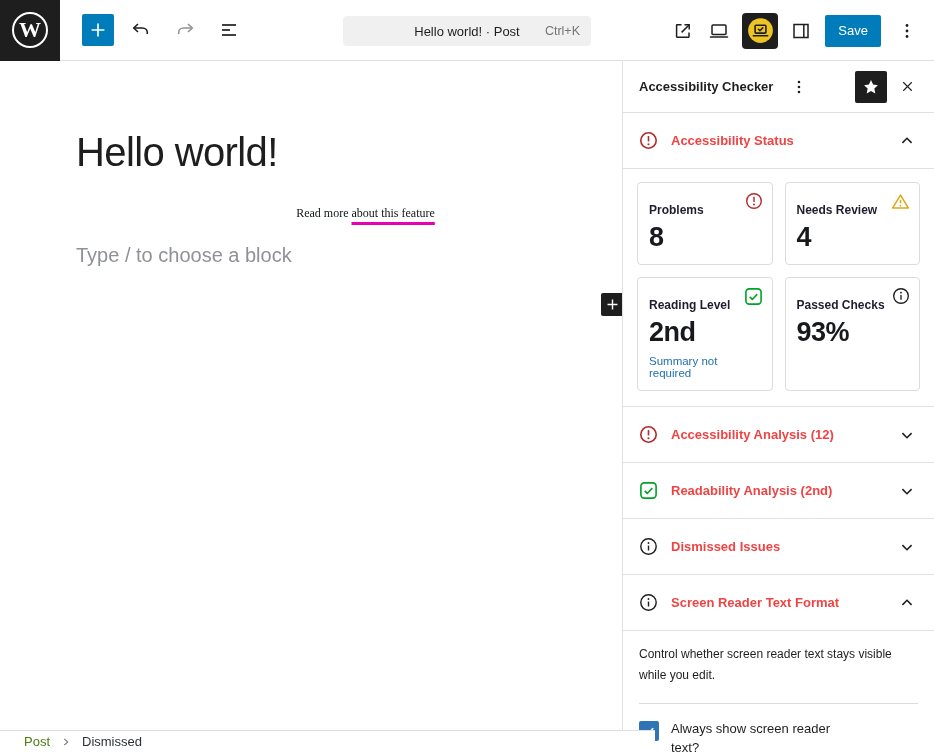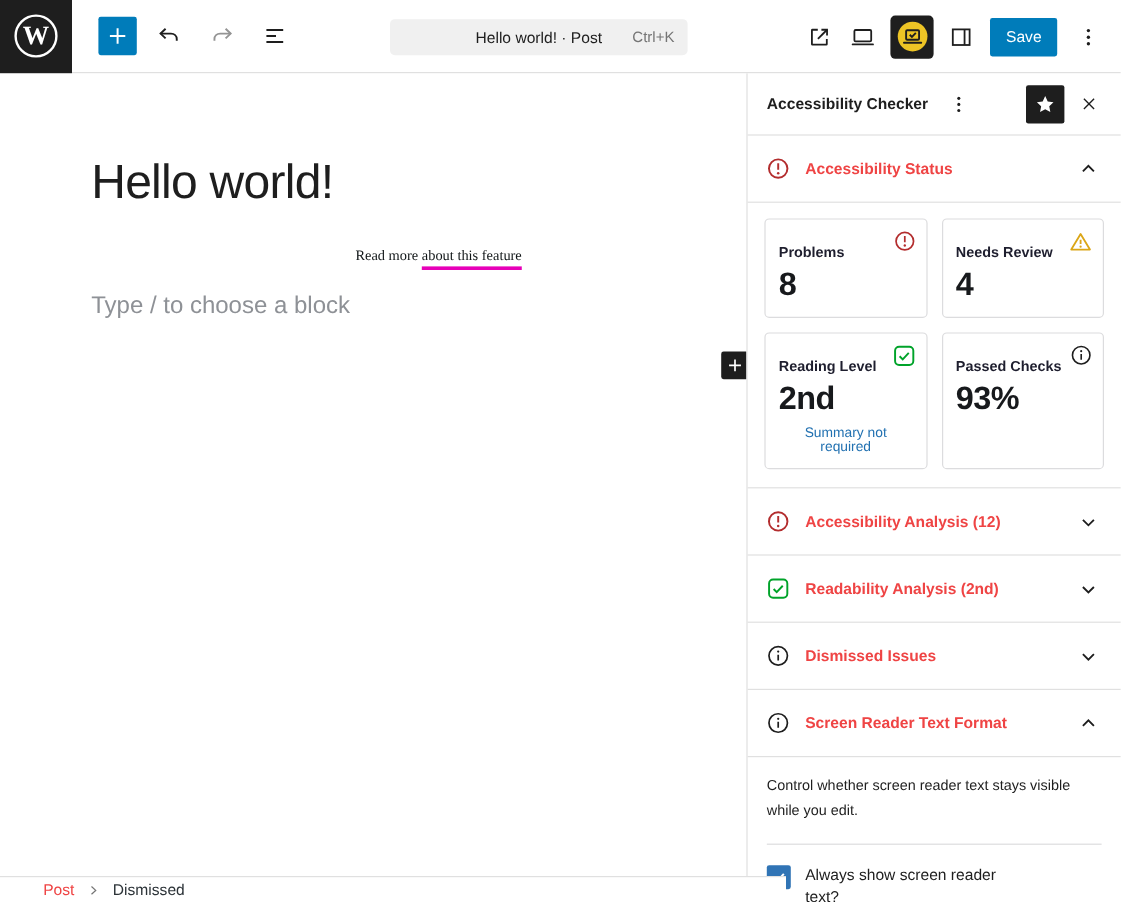--- a/index.html
+++ b/index.html
@@ -14,21 +14,21 @@
             background:#fff; border-bottom:1px solid #e0e0e0; display:flex; align-items:center; z-index:5; }
   .wp-logo-btn { width:60px; height:61px; background:#1e1e1e; display:flex; align-items:center; justify-content:center; flex:none; }
   .wp-logo-circle { width:36px; height:36px; border:2.5px solid #fff; border-radius:50%;
                     display:flex; align-items:center; justify-content:center;
                     color:#fff; font-family:"Liberation Serif", serif; font-weight:700; font-size:22px; }
   .tools-left { display:flex; align-items:center; gap:10px; margin-left:22px; }
   .inserter-btn { width:32px; height:32px; background:#007cba; border-radius:2px;
                   display:flex; align-items:center; justify-content:center; }
   .icon-btn { width:34px; height:34px; display:flex; align-items:center; justify-content:center; border-radius:2px; }
 
-  .cmdbar { position:absolute; left:325px; top:16px; width:248px; height:30px; background:#f0f0f0;
+  .cmdbar { position:absolute; left:343px; top:16px; width:248px; height:30px; background:#f0f0f0;
             border-radius:4px; display:flex; align-items:center; justify-content:center;
             font-size:13px; color:#1e1e1e; }
   .cmdbar .shortcut { position:absolute; right:11px; color:#757575; font-size:12.5px; }
 
   .tools-right { position:absolute; right:10px; top:0; height:61px; display:flex; align-items:center; gap:2px; }
   .plugin-btn { width:36px; height:36px; background:#1e1e1e; border-radius:4px;
                 display:flex; align-items:center; justify-content:center; margin:0 4px; }
   .save-btn { height:32px; padding:0 13px; background:#007cba; border-radius:2px;
               color:#fff; font-size:13px; margin:0 7px 0 5px; }
 
@@ -71,21 +71,21 @@
   .panel-divider { border:none; border-top:1px solid #dcdcde; margin:17px 0 16px; }
   .check-row { display:flex; gap:12px; padding-bottom:21px; align-items:flex-start; }
   .checkbox { width:20px; height:20px; background:#3074b5; border-radius:2px; flex:none;
               display:flex; align-items:center; justify-content:center; margin-top:1px; }
   .check-label { font-size:13px; color:#1e1e1e; line-height:1.45; max-width:175px; }
 
   
   .breadcrumb { position:absolute; left:0; bottom:0; width:655px; height:22px; background:#fff;
                 border-top:1px solid #e0e0e0; display:flex; align-items:center; padding-left:24px; gap:9px;
                 font-size:13px; color:#2c3338; }
-  .breadcrumb button { font-size:13px; color:#ef4444;margin-left:12px; }
+  .breadcrumb button { font-size:13px; color:#4d7c0f; }
 </style>
 </head>
 <body>
 
 <div id="app">
 
   <header class="topbar">
     <button class="wp-logo-btn">
       <span class="wp-logo-circle">W</span>
     </button>
@@ -238,21 +238,21 @@
 
       <div class="card">
         <div class="card-title">Reading Level</div>
         <span class="card-icon">
           <svg width="19" height="19" viewBox="0 0 20 20" fill="none">
               <rect x="2" y="2" width="16" height="16" rx="3.5" stroke="#00a32a" stroke-width="1.7"></rect>
               <path d="M6 10.4l2.7 2.7 5.3-5.6" stroke="#00a32a" stroke-width="1.7"></path>
             </svg>
         </span>
         <div class="card-value">2nd</div>
-        <a href="#" class="card-note" style="display:block;text-decoration:none;text-align:center;">Summary not required</a>
+        <a href="#" class="card-note" style="display:block;text-decoration:none;">Summary not required</a>
       </div>
 
       <div class="card">
         <div class="card-title">Passed Checks</div>
         <span class="card-icon">
           <svg width="18" height="18" viewBox="0 0 20 20" fill="none">
               <circle cx="10" cy="10" r="8.1" stroke="#1e1e1e" stroke-width="1.5"></circle>
               <circle cx="10" cy="6.3" r="1" fill="#1e1e1e"></circle>
               <line x1="10" y1="9" x2="10" y2="14.2" stroke="#1e1e1e" stroke-width="1.5"></line>
             </svg>

